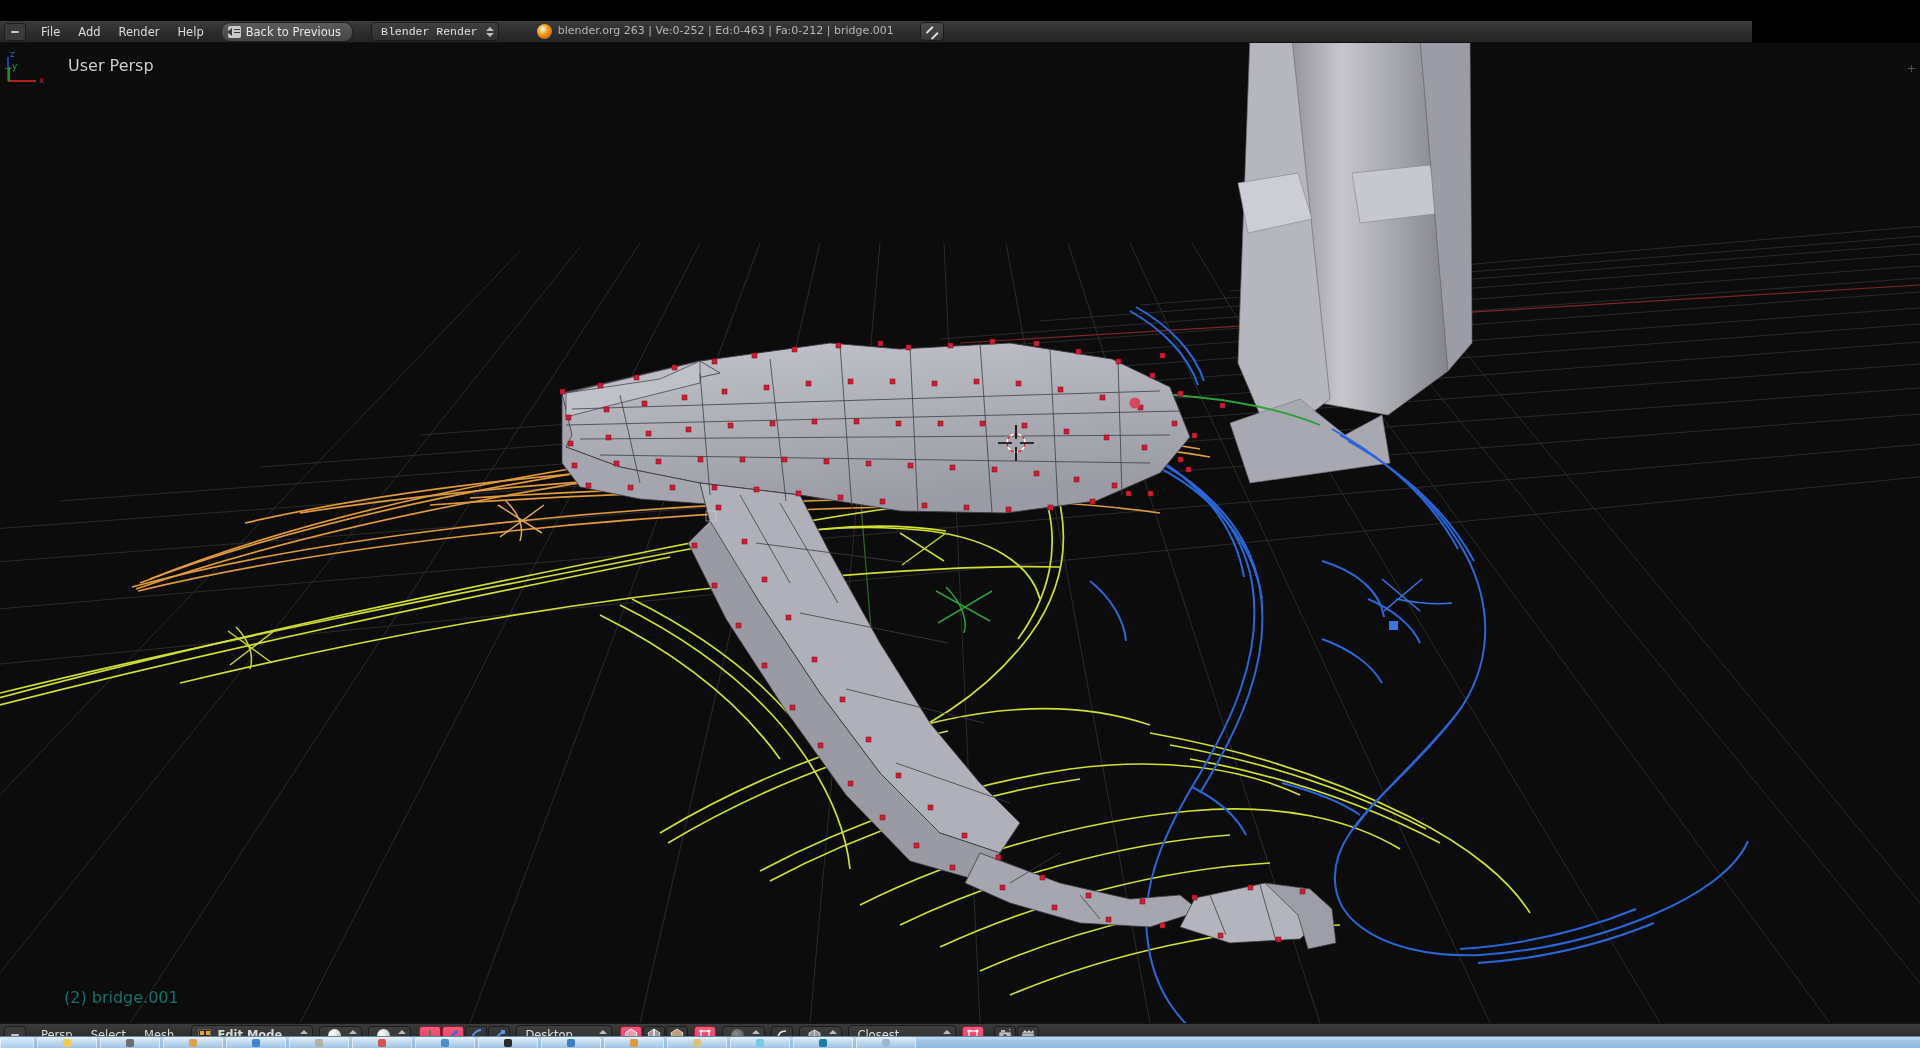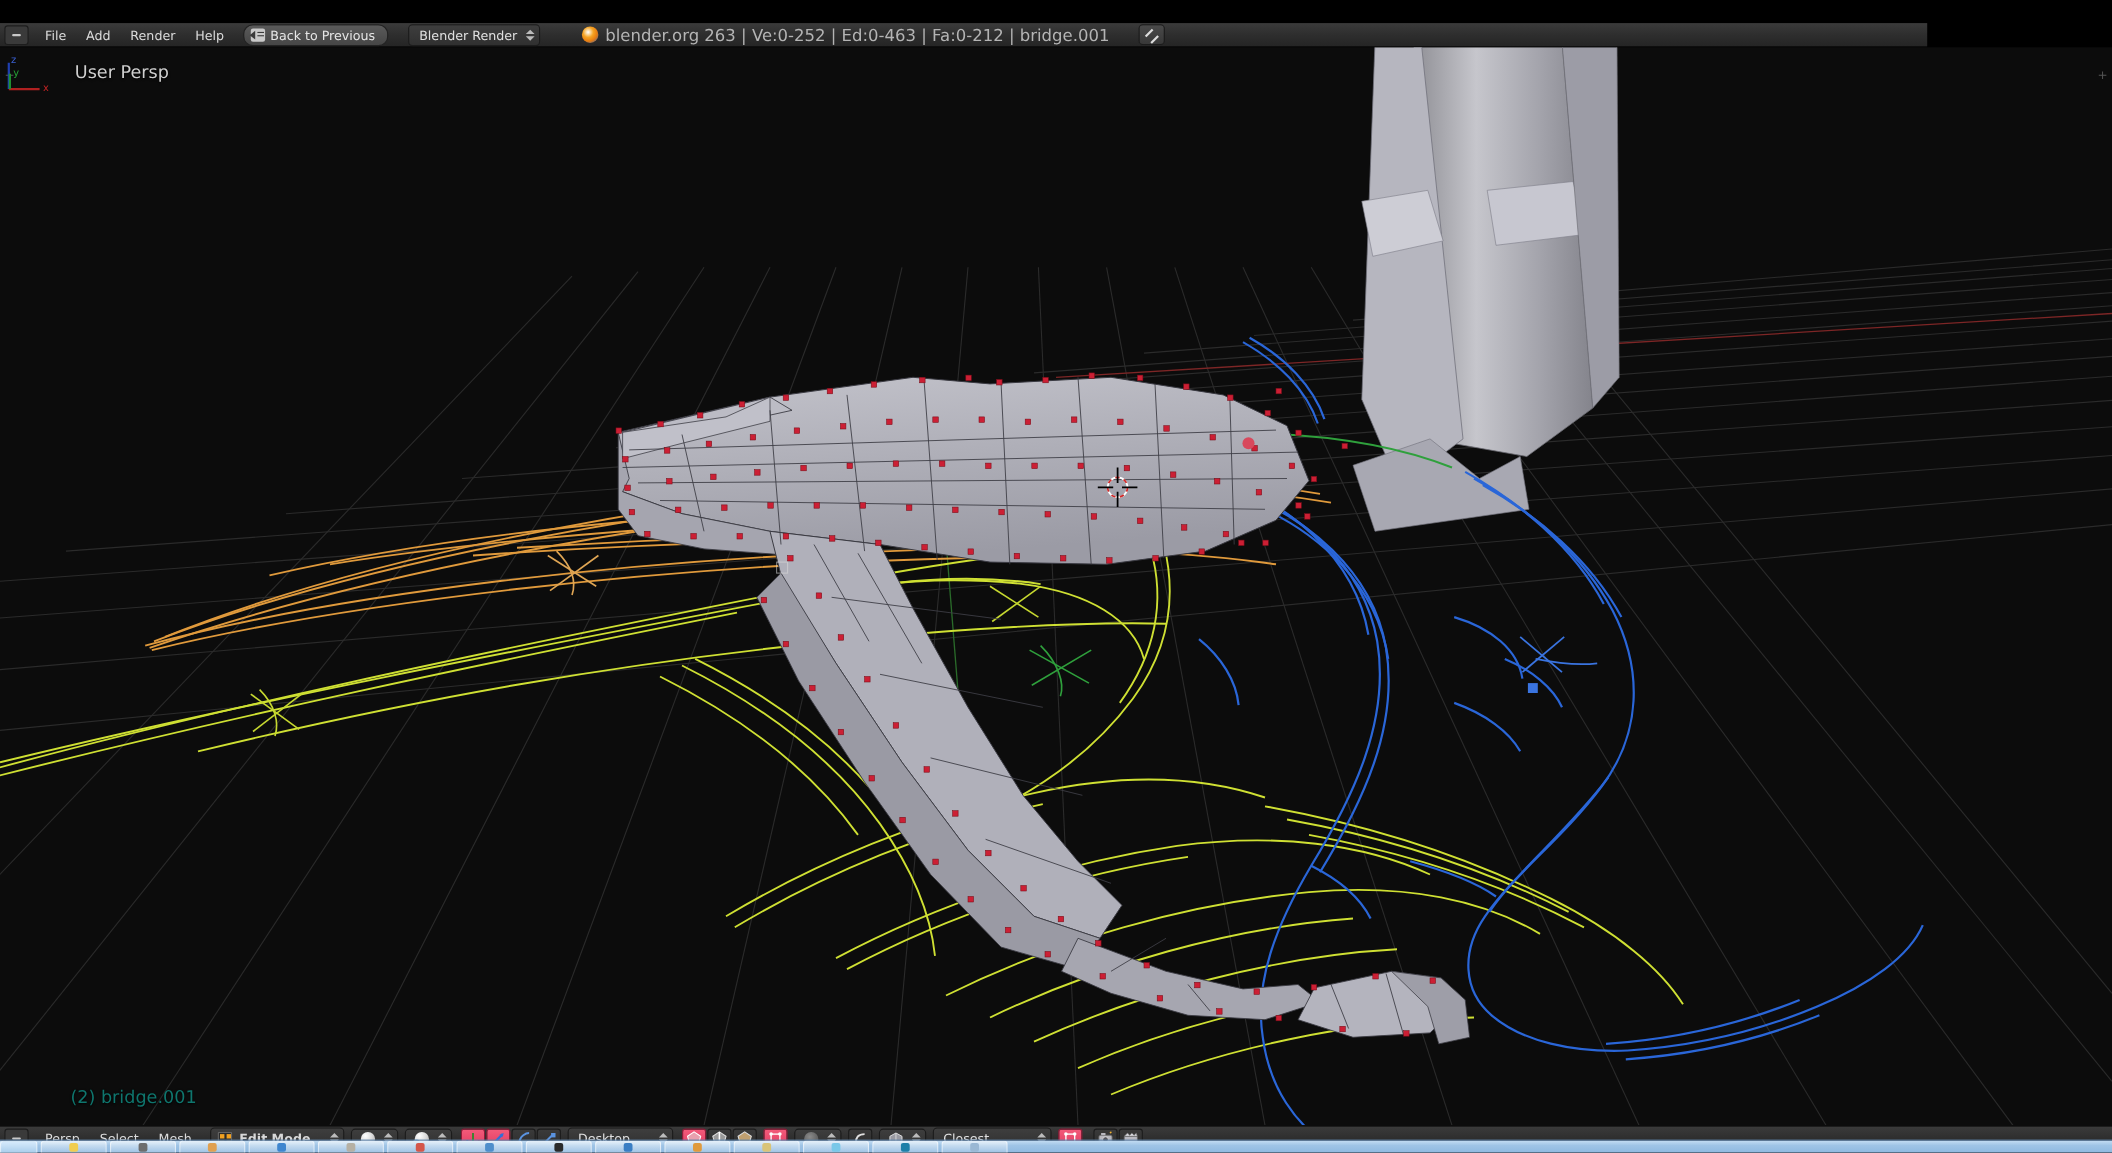--- a/index.html
+++ b/index.html
@@ -87,28 +87,29 @@
   .ico-back::after {
     content:''; position:absolute; right:1px; top:3px; width:6px; height:1px;
     background:#3a3a3a; box-shadow: 0 3px 0 #3a3a3a;
   }
   .dropdown {
     display: flex; align-items: center; justify-content: space-between;
     background: linear-gradient(to bottom, #3e3e3e, #303030);
     border: 1px solid #1c1c1c; border-radius: 4px;
     padding: 2px 4px 2px 9px; margin-left: 18px; min-width: 108px;
     color: #e0e0e0;
+    font-family: Liberation Mono, monospace;
   }
   .spin { display:flex; flex-direction:column; gap:2px; margin-left:8px; }
   .spin i { display:block; width:0; height:0; border-left:4px solid transparent; border-right:4px solid transparent; }
   .spin i.up { border-bottom:4px solid #bcbcbc; }
   .spin i.dn { border-top:4px solid #bcbcbc; }
   .stats {
-    display:flex; align-items:center; gap:6px; margin-left: 38px; color:#b4b4b4;
-    font-size: 15px; white-space: nowrap;
+    display:flex; gap:6px; margin-left: 38px; color:#b4b4b4;
+    font-size: 11px; white-space: nowrap;
   }
   .blender-logo {
     width: 15px; height: 15px; border-radius: 50%;
     background: radial-gradient(circle at 38% 35%, #ffffff 0%, #f5a423 35%, #e87d10 60%, #1f5fc0 100%);
     flex: 0 0 auto;
   }
   .fullscreen-btn {
     margin-left: 26px; width: 24px; height: 19px; border-radius: 4px;
     background: linear-gradient(to bottom, #4a4a4a, #383838);
     border: 1px solid #1c1c1c; position: relative; flex: 0 0 auto;

